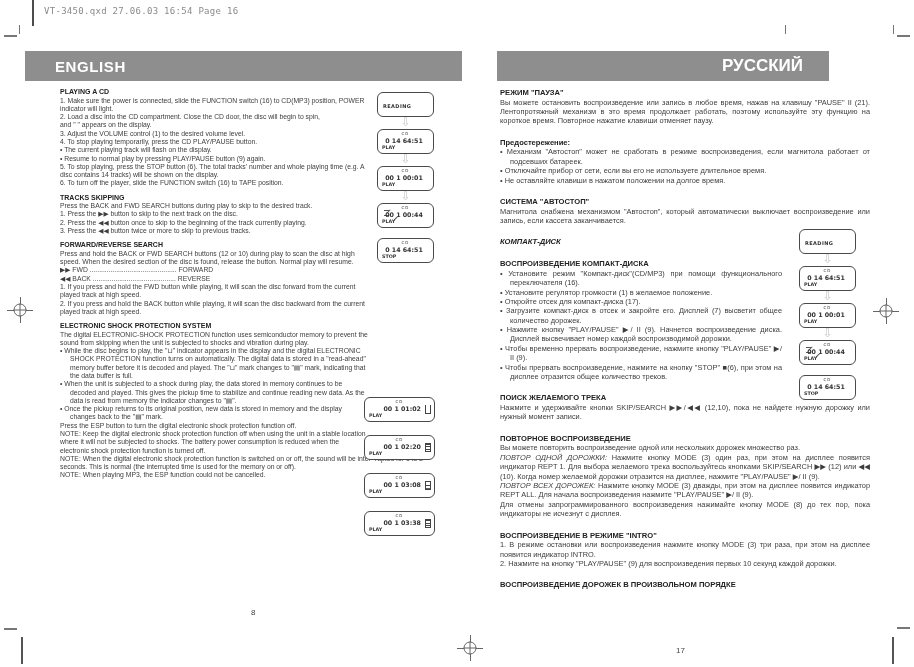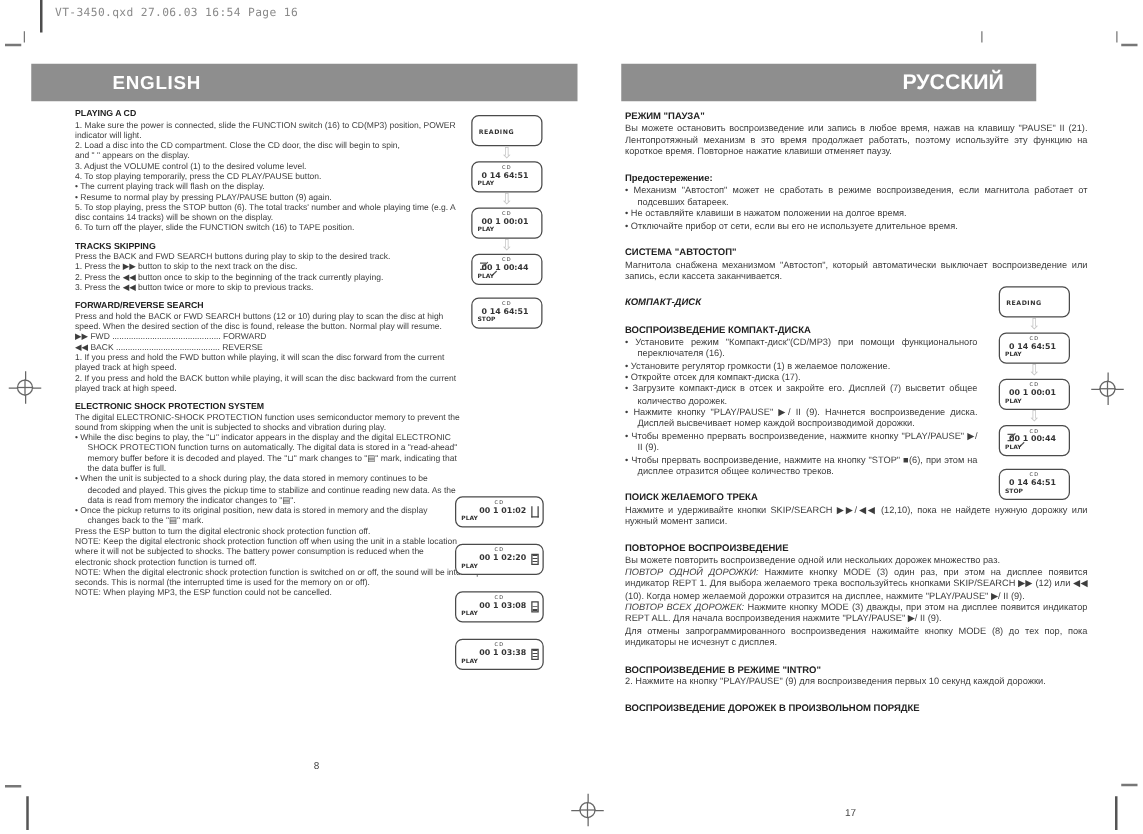--- a/index.html
+++ b/index.html
@@ -17,21 +17,21 @@
                   linear-gradient(#666,#666) center/1px 100% no-repeat;}
   .reg::before{content:"";position:absolute;left:50%;top:50%;width:11px;height:11px;
        border:1px solid #666;border-radius:50%;background:#fff;transform:translate(-50%,-50%);}
   .reg::after{content:"";position:absolute;left:50%;top:50%;width:1px;height:13px;
        background:#666;transform:translate(-50%,-50%);}
   .reg i{position:absolute;left:50%;top:50%;width:13px;height:1px;background:#666;
        transform:translate(-50%,-50%);}
   
   .bar{position:absolute;top:51px;height:30px;background:#8e8e8e;color:#fff;
        font-weight:bold;display:flex;align-items:center;box-sizing:border-box;}
-  .bar.en{left:25px;width:437px;padding-left:65px;font-size:15px;letter-spacing:0.6px;align-items:center;}
+  .bar.en{left:25px;width:437px;padding-left:30px;font-size:15px;letter-spacing:0.6px;align-items:center;}
   .bar.ru{left:497px;width:332px;justify-content:flex-end;padding-right:26px;font-size:17px;}
   
   .col-en{position:absolute;left:60px;top:88px;width:308px;font-size:6.8px;line-height:1.22;}
   .col-ru{position:absolute;left:500px;top:88px;width:370px;font-size:7.4px;line-height:1.27;
           text-align:justify;}
   .col-en .h,.col-ru .h{font-weight:bold;margin-top:6px;color:#222;text-align:left;}
   .col-en .h{font-size:7px;}
   .col-ru .h{font-size:7.6px;margin-top:12px;}
   .col-ru .hi{font-style:italic;}
   .col-en .h:first-child,.col-ru .h:first-child{margin-top:0;}
@@ -177,42 +177,43 @@
     <span class="buf full"></span>
     <span class="st">PLAY</span>
   </div>
 </div>
 
 <div class="col-ru">
   <div class="h">РЕЖИМ "ПАУЗА"</div>
   <div class="p">Вы можете остановить воспроизведение или запись в любое время, нажав на клавишу "PAUSE" II (21). Лентопротяжный механизм в это время продолжает работать, поэтому используйте эту функцию на короткое время. Повторное нажатие клавиши отменяет паузу.</div>
   <div class="h">Предостережение:</div>
   <div class="li">•  Механизм "Автостоп" может не сработать в режиме воспроизведения, если магнитола работает от подсевших батареек.</div>
+  <div class="li">•  Отключайте прибор от сети, если вы его не используете длительное время.</div>
   <div class="li">•  Не оставляйте клавиши в нажатом положении на долгое время.</div>
-  <div class="li">•  Отключайте прибор от сети, если вы его не используете длительное время.</div>
   <div class="h">СИСТЕМА "АВТОСТОП"</div>
   <div class="p">Магнитола снабжена механизмом "Автостоп", который автоматически выключает воспроизведение или запись, если кассета заканчивается.</div>
   <div class="float-spacer"></div>
   <div class="h hi">КОМПАКТ-ДИСК</div>
   <div class="h">ВОСПРОИЗВЕДЕНИЕ КОМПАКТ-ДИСКА</div>
   <div class="li">•  Установите режим "Компакт-диск"(CD/MP3) при помощи функционального переключателя (16).</div>
   <div class="li">•  Установите регулятор громкости (1) в желаемое положение.</div>
   <div class="li">•  Откройте отсек для компакт-диска (17).</div>
   <div class="li">•  Загрузите компакт-диск в отсек и закройте его. Дисплей (7) высветит общее количество дорожек.</div>
   <div class="li">•  Нажмите кнопку "PLAY/PAUSE" ▶/ II (9). Начнется воспроизведение диска. Дисплей высвечивает номер каждой воспроизводимой дорожки.</div>
   <div class="li">•  Чтобы временно прервать воспроизведение, нажмите кнопку "PLAY/PAUSE" ▶/ II (9).</div>
   <div class="li">•  Чтобы прервать воспроизведение, нажмите на кнопку "STOP" ■(6), при этом на дисплее отразится общее количество треков.</div>
   <div class="h">ПОИСК ЖЕЛАЕМОГО ТРЕКА</div>
   <div class="p">Нажмите и удерживайте кнопки SKIP/SEARCH ▶▶/◀◀ (12,10), пока не найдете нужную дорожку или нужный момент записи.</div>
   <div class="h">ПОВТОРНОЕ ВОСПРОИЗВЕДЕНИЕ</div>
   <div class="p">Вы можете повторить воспроизведение одной или нескольких дорожек множество раз.</div>
   <div class="p"><span class="it">ПОВТОР ОДНОЙ ДОРОЖКИ:</span> <span>Нажмите кнопку MODE (3) один раз, при этом на дисплее появится индикатор REPT 1. Для выбора желаемого трека воспользуйтесь кнопками SKIP/SEARCH ▶▶ (12) или ◀◀ (10). Когда номер желаемой дорожки отразится на дисплее, нажмите "PLAY/PAUSE" ▶/ II (9).</span></div>
   <div class="p"><span class="it">ПОВТОР ВСЕХ ДОРОЖЕК:</span> <span>Нажмите кнопку MODE (3) дважды, при этом на дисплее появится индикатор REPT ALL. Для начала воспроизведения нажмите "PLAY/PAUSE" ▶/ II (9).</span></div>
   <div class="p">Для отмены запрограммированного воспроизведения нажимайте кнопку MODE (8) до тех пор, пока индикаторы не исчезнут с дисплея.</div>
   <div class="h">ВОСПРОИЗВЕДЕНИЕ В РЕЖИМЕ "INTRO"</div>
+  <div class="p">1.  В режиме остановки или воспроизведения нажмите кнопку MODE (3) три раза, при этом на дисплее появится индикатор INTRO.</div>
   <div class="p">2.  Нажмите на кнопку "PLAY/PAUSE" (9) для воспроизведения первых 10 секунд каждой дорожки.</div>
   <div class="h">ВОСПРОИЗВЕДЕНИЕ ДОРОЖЕК В ПРОИЗВОЛЬНОМ ПОРЯДКЕ</div>
 </div>
 
 <div class="lcd-col ru-cd">
   <div class="lcd">
     <span class="rdg">READING</span>
   </div>
   <div class="arrow">⇩</div>
   <div class="lcd">

